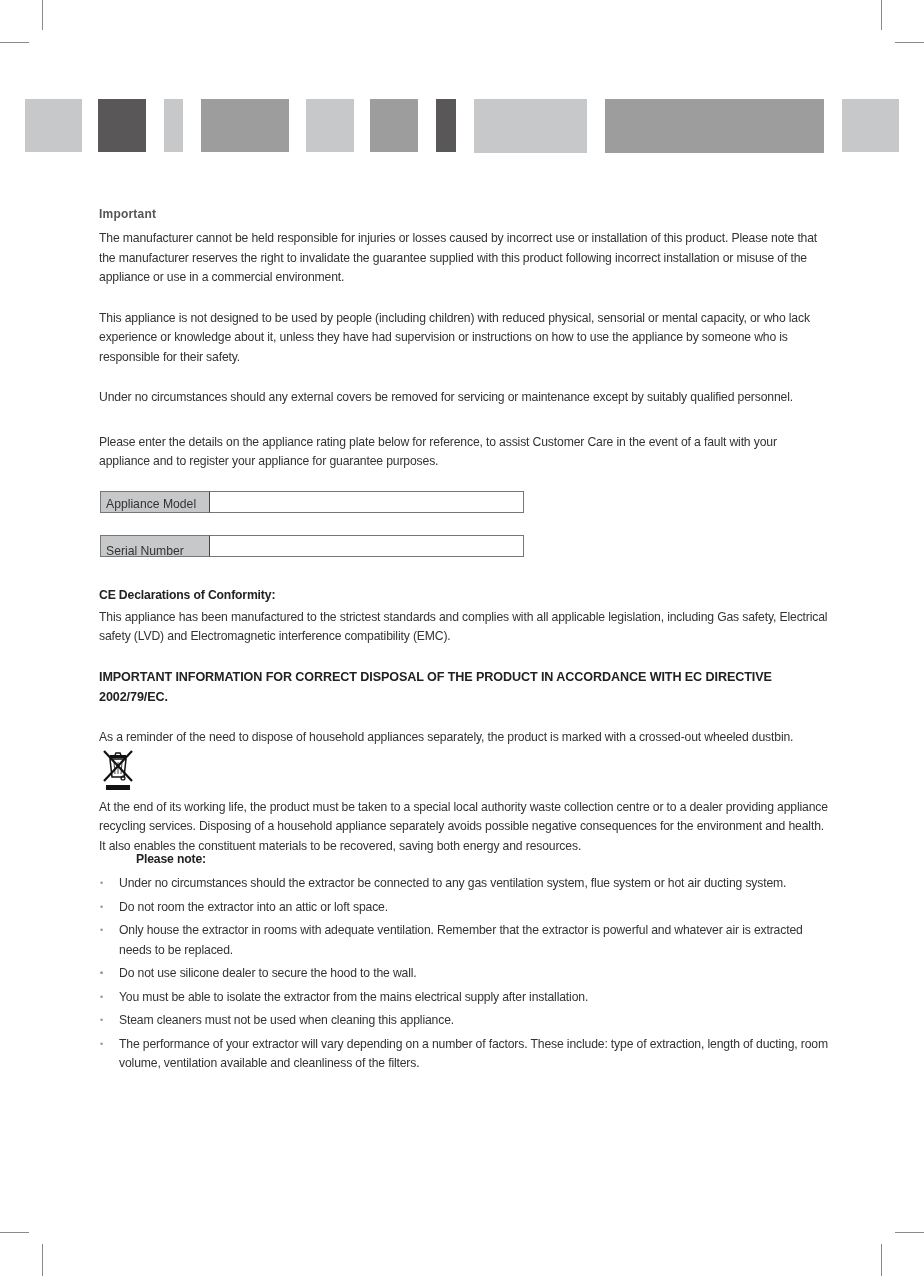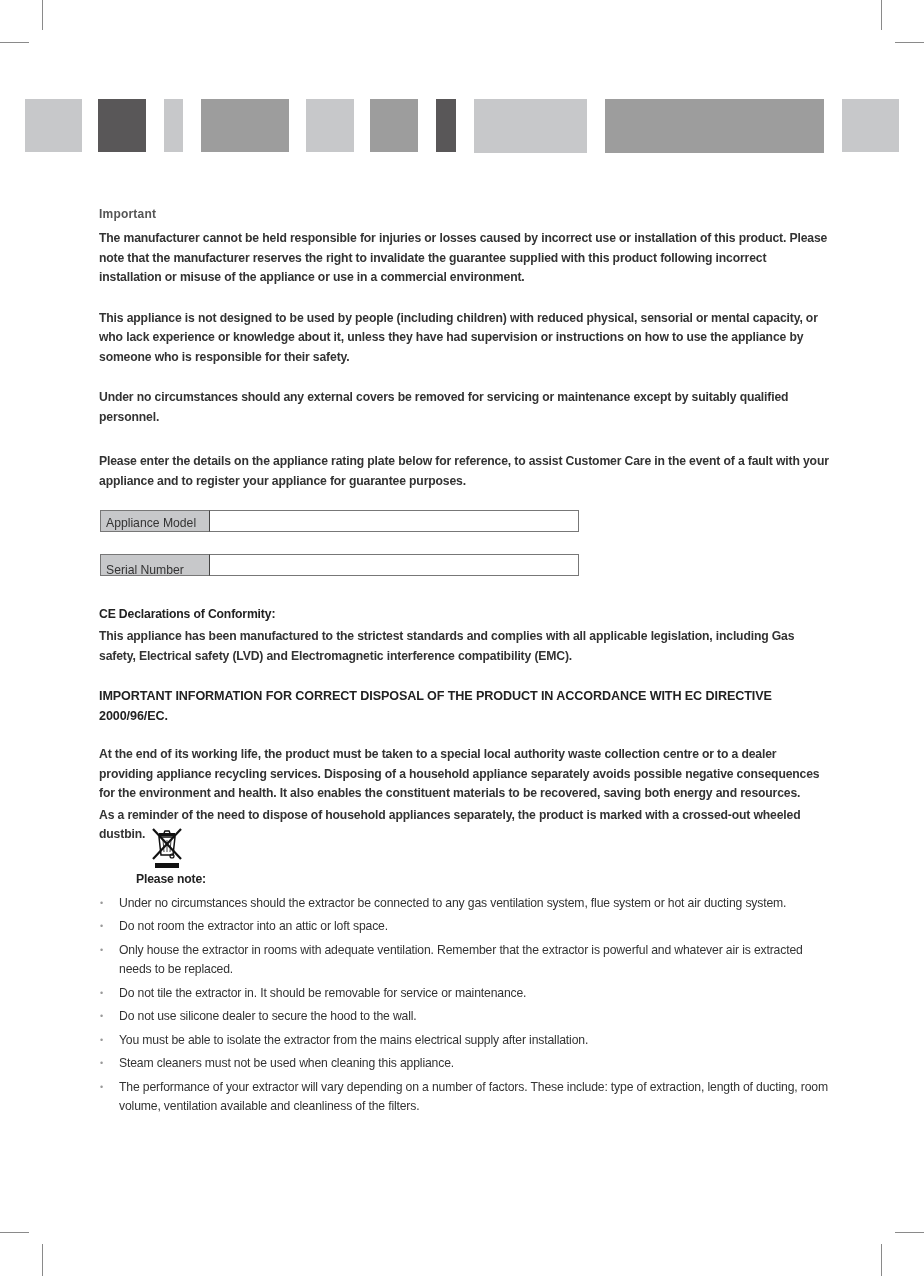--- a/index.html
+++ b/index.html
@@ -5,25 +5,25 @@
   html, body { margin:0; padding:0; background:#fff; }
   body { width:924px; height:1276px; position:relative; overflow:hidden;
          font-family:"Liberation Sans", sans-serif; color:#333; }
   .crop { position:absolute; background:#8a8a8a; }
   .blk { position:absolute; top:99px; height:53px; }
   .light { background:#c7c8ca; }
   .mid { background:#9d9d9d; }
   .dark { background:#595758; }
   .content { position:absolute; left:99px; top:200px; width:730px; }
   h1 { margin:0; font-size:12px; font-weight:bold; color:#555; letter-spacing:0.2px; line-height:28px; }
-  p { margin:0; font-size:12.2px; line-height:19.5px; letter-spacing:-0.15px;font-weight:bold; }
+  p { margin:0; font-size:12.2px; line-height:19.5px; letter-spacing:-0.15px; }
   .gap1 { height:21px; }
   h2 { margin:0; font-size:12.2px; font-weight:bold; color:#222; line-height:19px; letter-spacing:-0.15px; }
   h3 { margin:0; font-size:12.6px; font-weight:bold; color:#222; line-height:20px; letter-spacing:-0.1px; }
-  .field { display:flex; height:22px; width:479px; margin-left:1px; }
+  .field { display:flex; height:22px; width:424px; margin-left:1px; }
   .field .lbl { width:110px; background:#c7c8ca; border:1px solid #777; border-right:1px solid #444;
                 font-size:12.2px; color:#333; padding-left:5px; box-sizing:border-box; }
   .field .inp { flex:1; border:1px solid #777; border-left:none; background:#fff; outline:none; height:22px; box-sizing:border-box; padding:0 4px; font-family:"Liberation Sans", sans-serif; font-size:12px; }
   ul { margin:0; padding:0; list-style:none; }
   li { position:relative; padding-left:20px; font-size:12.2px; line-height:19.5px; margin-bottom:4px; letter-spacing:-0.15px; }
   li .bul { position:absolute; left:1px; top:0; color:#999; font-size:9px; }
 </style>
 </head>
 <body>
 
@@ -69,46 +69,46 @@
   <div class="field">
     <div class="lbl" style="line-height:30px;">Serial Number</div>
     <input class="inp" type="text" value="" style="">
   </div>
 
   <div style="height:29px;"></div>
   <h2>CE Declarations of Conformity:</h2>
   <p style="margin-top:3px;">This appliance has been manufactured to the strictest standards and complies with all applicable legislation, including Gas safety, Electrical safety (LVD) and Electromagnetic interference compatibility (EMC).</p>
 
   <div style="height:20px;"></div>
-  <h3>IMPORTANT INFORMATION FOR CORRECT DISPOSAL OF THE PRODUCT IN ACCORDANCE WITH EC DIRECTIVE 2000/96/EC.</h3>
+  <h3>IMPORTANT INFORMATION FOR CORRECT DISPOSAL OF THE PRODUCT IN ACCORDANCE WITH EC DIRECTIVE 2002/79/EC.</h3>
   <div style="height:19px;"></div>
-  <p>At the end of its working life, the product must be taken to a special local authority waste collection centre or to a dealer providing appliance recycling services.  Disposing of a household appliance separately avoids possible negative consequences for the environment and health. It also enables the constituent materials to be recovered, saving both energy and resources.</p>
   <p style="margin-top:2px;">
     <span>As a reminder of the need to dispose of household appliances separately, the product is marked with a crossed-out wheeled dustbin.</span>
     <span style="display:inline-block;vertical-align:top;margin-left:2px;margin-top:2px;">
       <svg width="34" height="42" viewBox="0 0 34 42">
         <rect x="9" y="6" width="16" height="3" fill="#111"></rect>
         <path d="M14 6 L15 4 L19 4 L20 6" stroke="#111" stroke-width="1.5" fill="none"></path>
         <path d="M9 10 L11 28 L23 28 L25 10 Z" stroke="#111" stroke-width="1.5" fill="none"></path>
         <line x1="13" y1="13" x2="14" y2="25" stroke="#111" stroke-width="0.8"></line>
         <line x1="17" y1="13" x2="17" y2="25" stroke="#111" stroke-width="0.8"></line>
         <line x1="21" y1="13" x2="20" y2="25" stroke="#111" stroke-width="0.8"></line>
         <circle cx="22" cy="29" r="2" fill="none" stroke="#111" stroke-width="1.2"></circle>
         <line x1="3" y1="2" x2="31" y2="32" stroke="#111" stroke-width="2.2"></line>
         <line x1="31" y1="2" x2="3" y2="32" stroke="#111" stroke-width="2.2"></line>
         <rect x="5" y="36" width="24" height="5" fill="#111"></rect>
       </svg>
     </span>
   </p>
+  <p>At the end of its working life, the product must be taken to a special local authority waste collection centre or to a dealer providing appliance recycling services.  Disposing of a household appliance separately avoids possible negative consequences for the environment and health. It also enables the constituent materials to be recovered, saving both energy and resources.</p>
 
   <h2 style="margin-top:-6px;padding-left:37px;">Please note:</h2>
   <div style="height:5px;"></div>
   <ul>
     <li><span class="bul">•</span><span>Under no circumstances should the extractor be connected to any gas ventilation system, flue system or hot air ducting system.</span></li>
     <li><span class="bul">•</span><span>Do not room the extractor into an attic or loft space.</span></li>
     <li><span class="bul">•</span><span>Only house the extractor in rooms with adequate ventilation. Remember that the extractor is powerful and whatever air is extracted needs to be replaced.</span></li>
-    <li><span class="bul">•</span><span>Do not tile the extractor in. It should be removable for service or maintenance.</span></li>
+    <li><span class="bul">•</span></li>
     <li><span class="bul">•</span><span>Do not use silicone dealer to secure the hood to the wall.</span></li>
     <li><span class="bul">•</span><span>You must be able to isolate the extractor from the mains electrical supply after installation.</span></li>
     <li><span class="bul">•</span><span>Steam cleaners must not be used when cleaning this appliance.</span></li>
     <li><span class="bul">•</span><span>The performance of your extractor will vary depending on a number of factors. These include: type of extraction, length of ducting, room volume, ventilation available and cleanliness of the filters.</span></li>
   </ul>
 </div>
 
 </body></html>

